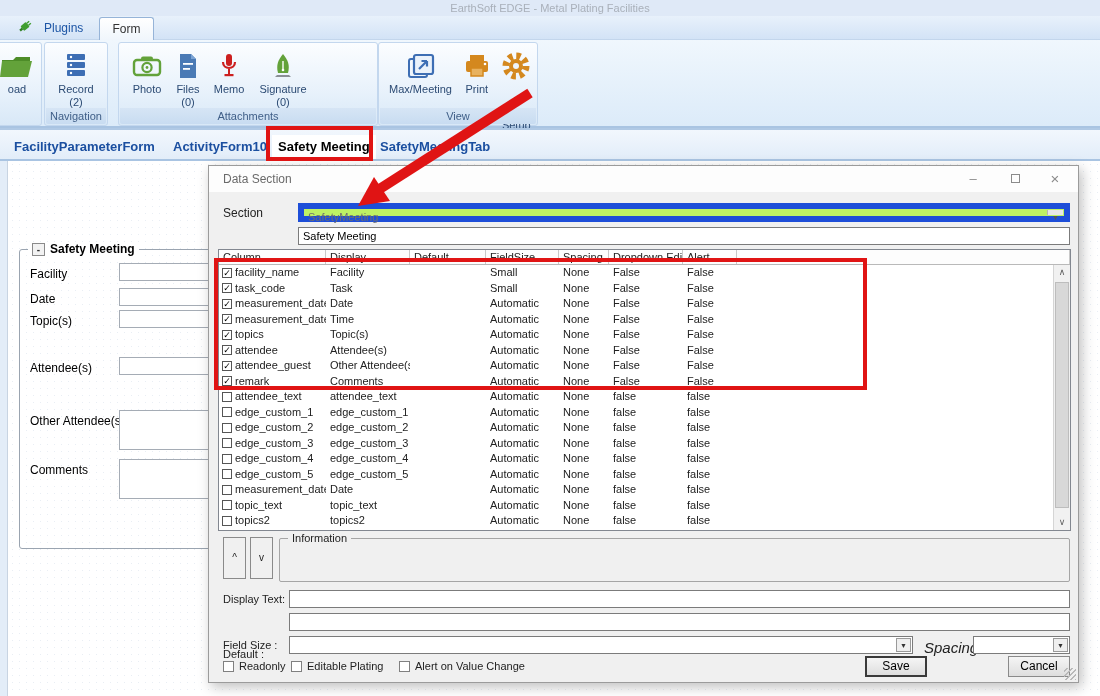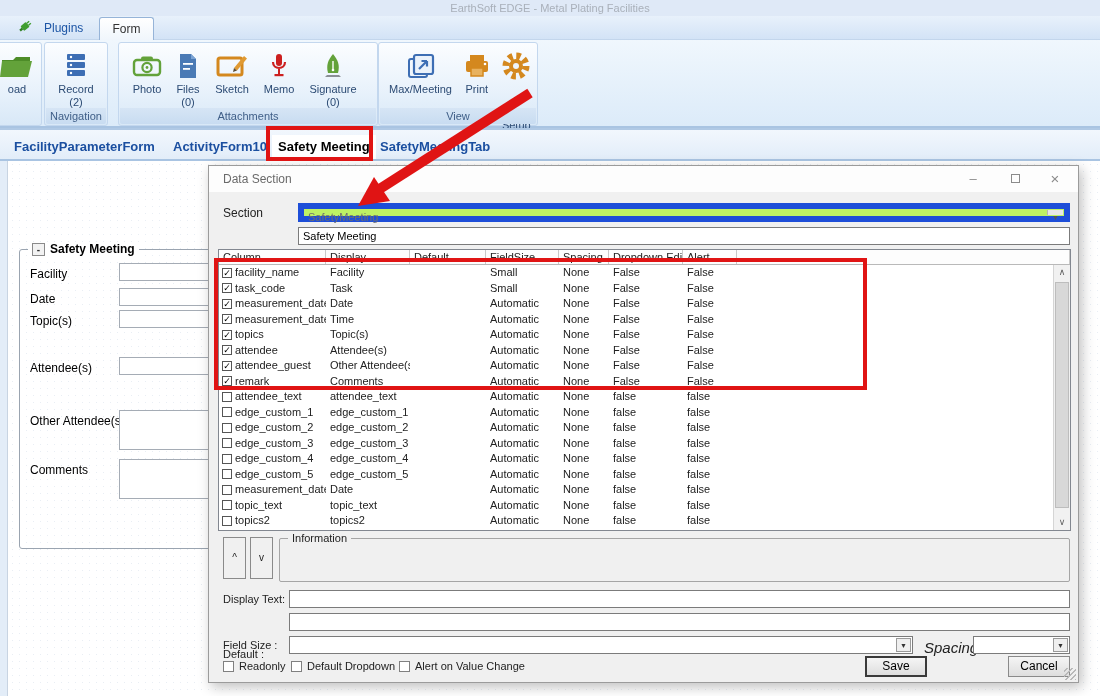--- a/index.html
+++ b/index.html
@@ -204,31 +204,20 @@
             <svg width="20" height="26" viewBox="0 0 20 26">
                 <path d="M2 1 L13 1 L18 6 L18 25 L2 25 Z" fill="#4a7ab5"></path>
                 <path d="M13 1 L13 6 L18 6 Z" fill="#7ba3d4"></path>
                 <rect x="5" y="10" width="10" height="1.8" fill="#fff"></rect>
                 <rect x="5" y="15" width="7" height="1.8" fill="#fff"></rect>
               </svg>
           </span>
           <span>Files</span>
           <span>(0)</span>
         </div>
-        <div class="rbtn" style="width:50px;">
-          <span class="ic">
-            <svg width="32" height="24" viewBox="0 0 32 24">
-                <rect x="2" y="4" width="24" height="17" rx="2" fill="none" stroke="#d4881e" stroke-width="3"></rect>
-                <path d="M18 14 L28 2 L31 4.5 L21 16.5 Z" fill="#e09a33"></path>
-                <path d="M18 14 L21 16.5 L17 18 Z" fill="#5b4a2f"></path>
-              </svg>
-          </span>
-          <span>Sketch</span>
-          <span></span>
-        </div>
         <div class="rbtn" style="width:44px;">
           <span class="ic">
             <svg width="18" height="26" viewBox="0 0 18 26">
                 <rect x="6" y="1" width="6" height="12" rx="3" fill="#cc1f1f"></rect>
                 <path d="M3 9 C3 17 15 17 15 9" fill="none" stroke="#cc1f1f" stroke-width="2.2"></path>
                 <rect x="8" y="16" width="2" height="5" fill="#cc1f1f"></rect>
                 <rect x="4.5" y="21" width="9" height="2.2" fill="#cc1f1f"></rect>
               </svg>
           </span>
           <span>Memo</span>
@@ -610,21 +599,21 @@
       <span></span>
       <span class="arrowbox">▼</span>
     </div>
 
     <div class="chk" style="left:14px; top:494px;">
       <span class="box"></span>
       <span>Readonly</span>
     </div>
     <div class="chk" style="left:82px; top:494px;">
       <span class="box"></span>
-      <span>Default Dropdown</span>
+      <span>Editable Plating</span>
     </div>
     <div class="chk" style="left:190px; top:494px;">
       <span class="box"></span>
       <span>Alert on Value Change</span>
     </div>
 
     <div class="btn default" style="left:656px; top:490px;">Save</div>
     <div class="btn" style="left:799px; top:490px;">Cancel</div>
     <div class="resize-grip"></div>
   </div>

